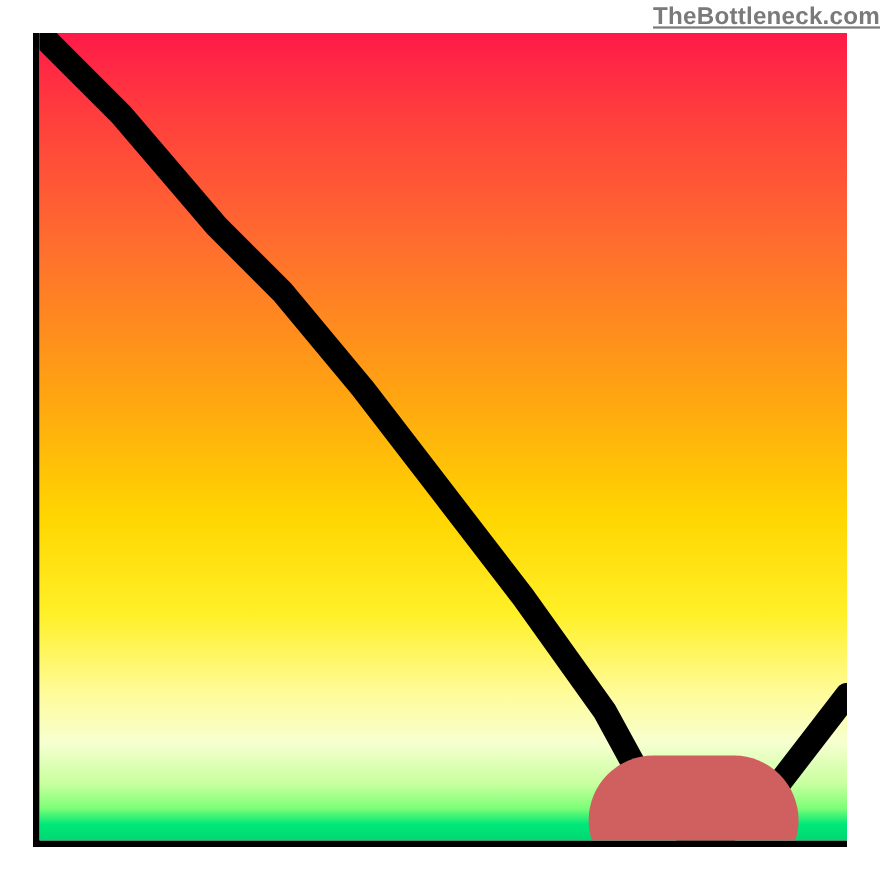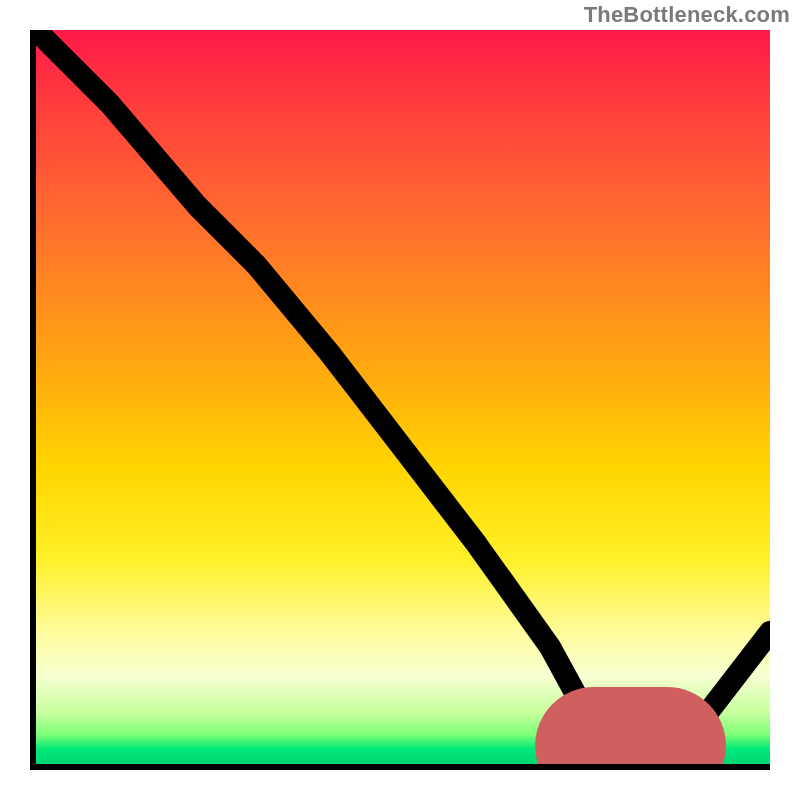--- a/index.html
+++ b/index.html
@@ -13,25 +13,26 @@
   }
   .chart-outer {
     position: relative;
     width: 800px;
     height: 800px;
     box-sizing: border-box;
   }
   .source-label {
     position: absolute;
     top: 2px;
-    right: 10px;
+    right: 0;
     font-size: 22px;
     font-weight: bold;
     color: #7a7a7a;
     letter-spacing: 0.2px;
+    text-decoration: underline;
   }
   .plot-frame {
     position: absolute;
     left: 30px;
     top: 30px;
     width: 740px;
     height: 740px;
     border-left: 6px solid #000;
     border-bottom: 6px solid #000;
     box-sizing: border-box;

